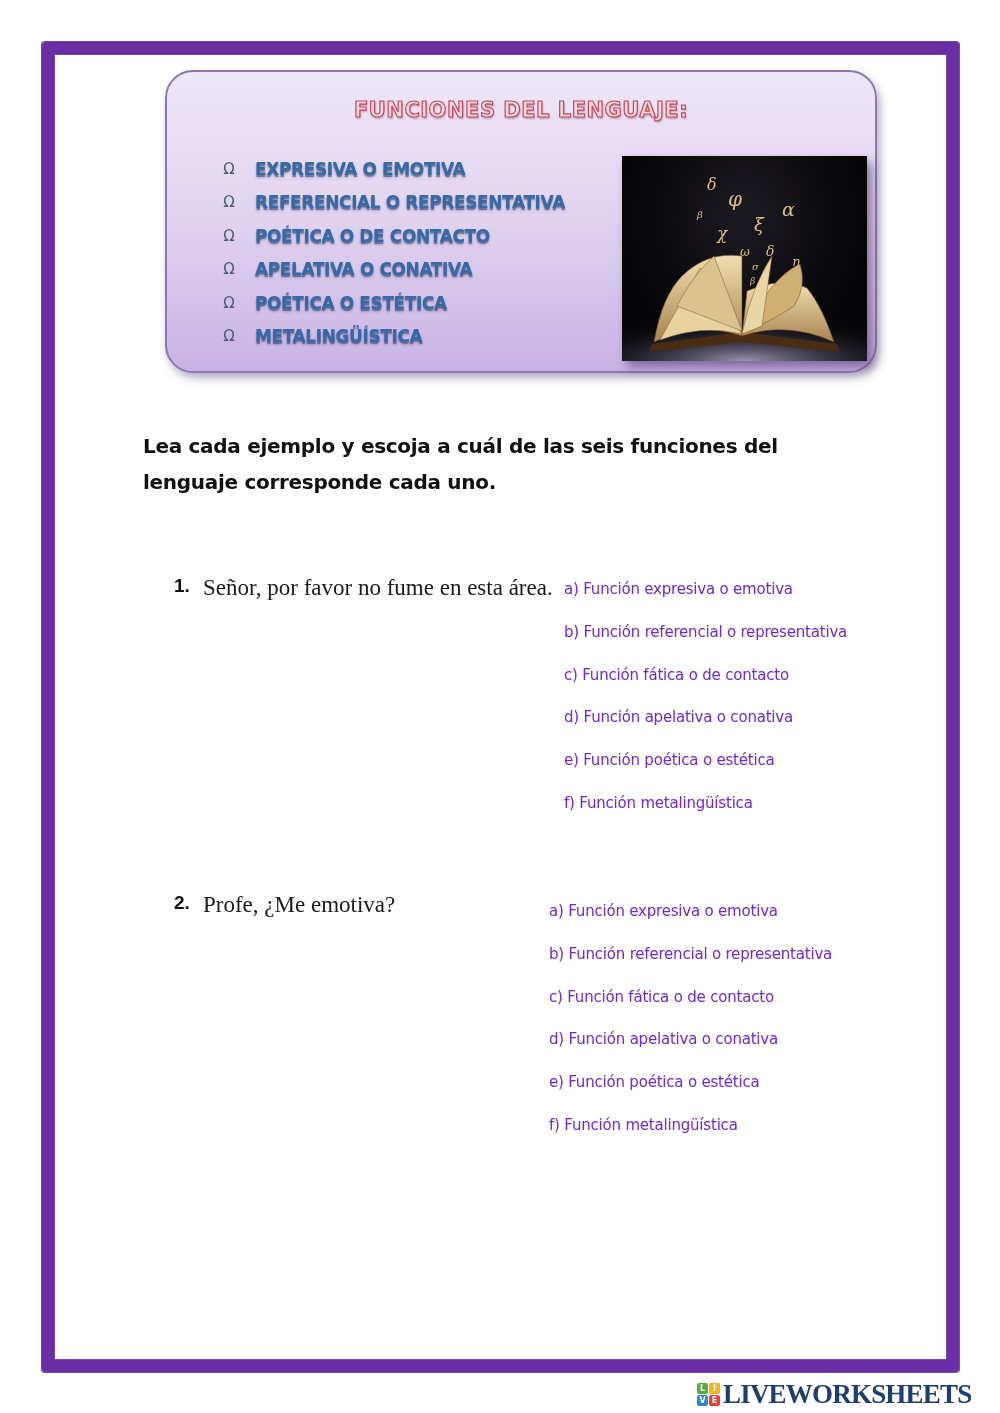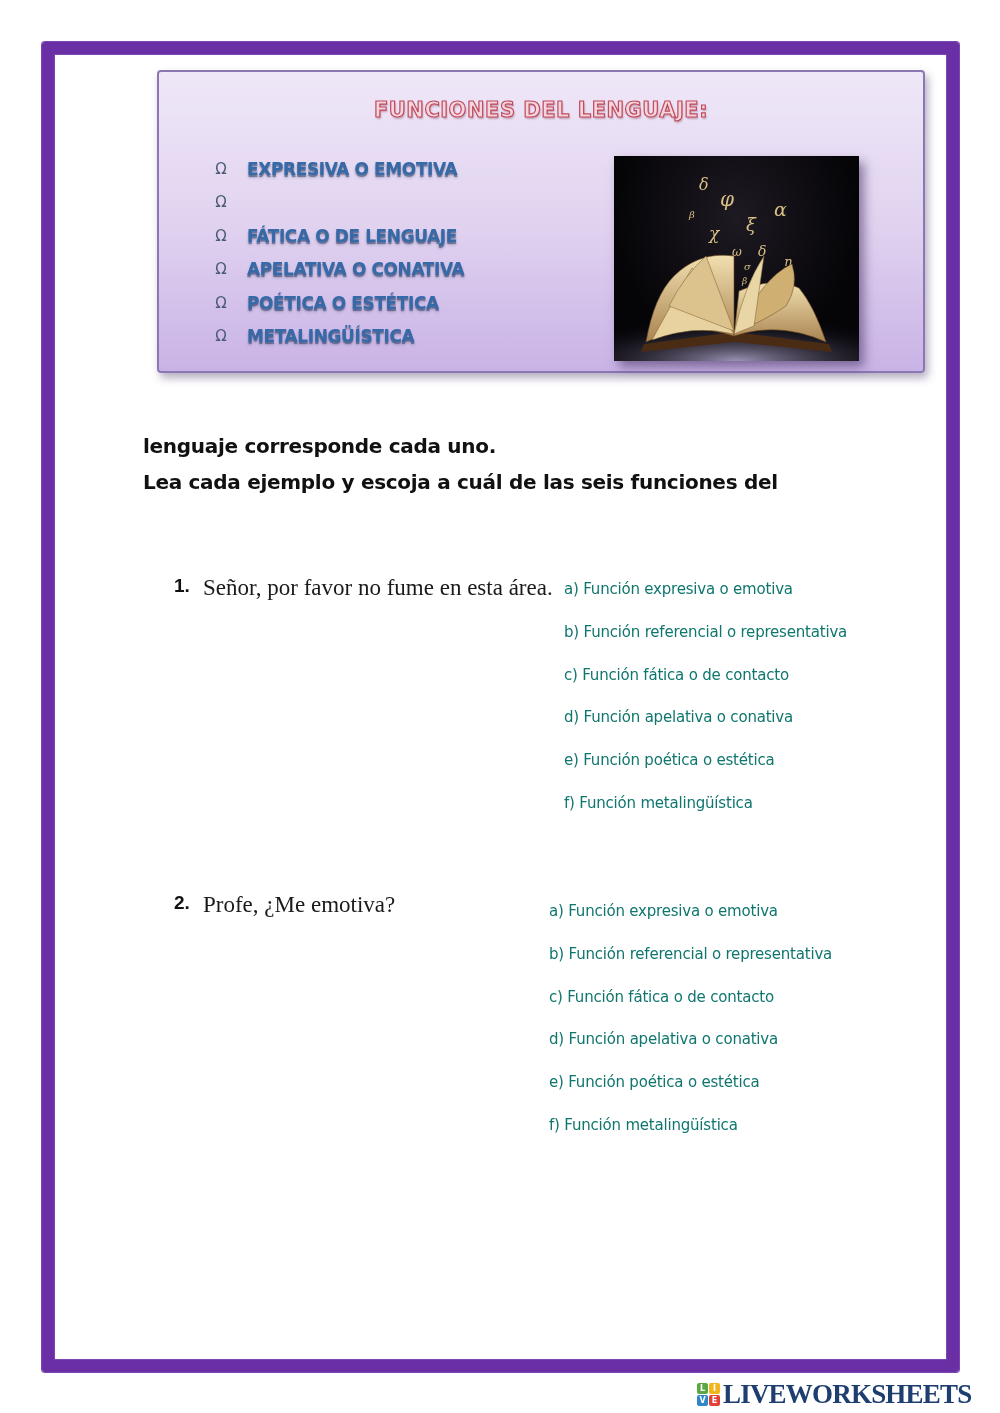--- a/index.html
+++ b/index.html
@@ -7,22 +7,22 @@
     body { position: relative; font-family: "Liberation Sans", sans-serif; color: #111; }
 
     .frame {
       position: absolute; left: 42px; top: 42px; width: 917px; height: 1330px;
       border: 12px solid #6a2fa4;
       border-radius: 3px;
       box-shadow: 0 0 0 1px #7b45b2, inset 0 0 0 1px #7b45b2;
     }
 
     .header-card {
-      position: absolute; left: 157px; top: 70px; width: 768px; height: 303px;
-      border-radius: 4px;
+      position: absolute; left: 165px; top: 70px; width: 712px; height: 303px;
+      border-radius: 28px;
       border: 2px solid #8b78b3;
       background: linear-gradient(180deg, #efe8f8 0%, #e1d3f0 50%, #c9b3e6 100%);
       box-shadow: 3px 5px 8px rgba(90,70,120,0.45);
     }
     .header-title {
       position: absolute; left: 0; right: 0; top: 26px; text-align: center;
       font-family: "DejaVu Sans", sans-serif; font-weight: bold; font-size: 21px;
       color: #f4d6dc; letter-spacing: 0.5px;
       -webkit-text-stroke: 1.2px #c24a5f;
       text-shadow: 1px 2px 2px rgba(120,40,60,0.35);
@@ -58,21 +58,21 @@
       position: absolute; left: 0; top: 0;
       font-family: "Liberation Sans", sans-serif; font-weight: bold; font-size: 19px;
     }
     .q-text {
       position: absolute; left: 29px; top: 0; white-space: nowrap;
       font-family: "Liberation Serif", serif; font-size: 23px; color: #1a1a1a;
     }
     .options { position: absolute; list-style: none; }
     .option {
       height: 42.8px; font-family: "DejaVu Sans", sans-serif; font-size: 15px;
-      color: #0f766e; white-space: nowrap; cursor: pointer; letter-spacing: -0.2px;
+      color: #6d28d9; white-space: nowrap; cursor: pointer; letter-spacing: -0.2px;
     }
 
     .brand {
       position: absolute; left: 697px; top: 1379px; display: flex; align-items: center;
     }
     .brand-logo {
       display: grid; grid-template-columns: 11px 11px; grid-template-rows: 11px 11px;
       gap: 1px; margin-right: 3px;
     }
     .brand-logo span {
@@ -93,24 +93,25 @@
 <div class="header-card">
   <div class="header-title">FUNCIONES DEL LENGUAJE:</div>
 
   <ul class="func-list">
     <li class="func-item">
       <span class="func-bullet">Ω</span>
       <span class="func-label">EXPRESIVA O EMOTIVA</span>
     </li>
     <li class="func-item">
       <span class="func-bullet">Ω</span>
-    </li>
-    <li class="func-item">
-      <span class="func-bullet">Ω</span>
-      <span class="func-label">FÁTICA O DE LENGUAJE</span>
+      <span class="func-label">REFERENCIAL O REPRESENTATIVA</span>
+    </li>
+    <li class="func-item">
+      <span class="func-bullet">Ω</span>
+      <span class="func-label">POÉTICA O DE CONTACTO</span>
     </li>
     <li class="func-item">
       <span class="func-bullet">Ω</span>
       <span class="func-label">APELATIVA O CONATIVA</span>
     </li>
     <li class="func-item">
       <span class="func-bullet">Ω</span>
       <span class="func-label">POÉTICA O ESTÉTICA</span>
     </li>
     <li class="func-item">
@@ -151,22 +152,22 @@
       <path d="M38 184 Q62 140 78 112 L120 178 Q80 168 38 184 Z" fill="#e8d3a0" stroke="#7a5a2a" stroke-width="0.5"></path>
       <path d="M55 150 Q70 120 92 100 L120 175 Z" fill="#dcc28c" stroke="#7a5a2a" stroke-width="0.5"></path>
       <path d="M120 180 Q165 165 212 186 Q200 150 185 132 Q160 120 125 135 Z" fill="url(#pg)" stroke="#6a4a22" stroke-width="0.6"></path>
       <path d="M122 176 Q150 120 178 108 Q185 130 172 150 Q150 165 122 176 Z" fill="#cfb072" stroke="#6a4a22" stroke-width="0.5"></path>
       <path d="M120 178 Q130 130 150 100 L140 170 Z" fill="#e9d6a6" stroke="#7a5a2a" stroke-width="0.5"></path>
     </svg>
   </div>
 </div>
 
 <div class="instructions">
+  <div>Lea cada ejemplo y escoja a cuál de las seis funciones del</div>
   <div>lenguaje corresponde cada uno.</div>
-  <div>Lea cada ejemplo y escoja a cuál de las seis funciones del</div>
 </div>
 
 <div class="question" style="left:174px; top:575px;">
   <span class="q-num">1.</span>
   <span class="q-text">Señor, por favor no fume en esta área.</span>
 </div>
 <ul class="options" style="left:564px; top:580px;">
   <li class="option">a) Función expresiva o emotiva</li>
   <li class="option">b) Función referencial o representativa</li>
   <li class="option">c) Función fática o de contacto</li>

